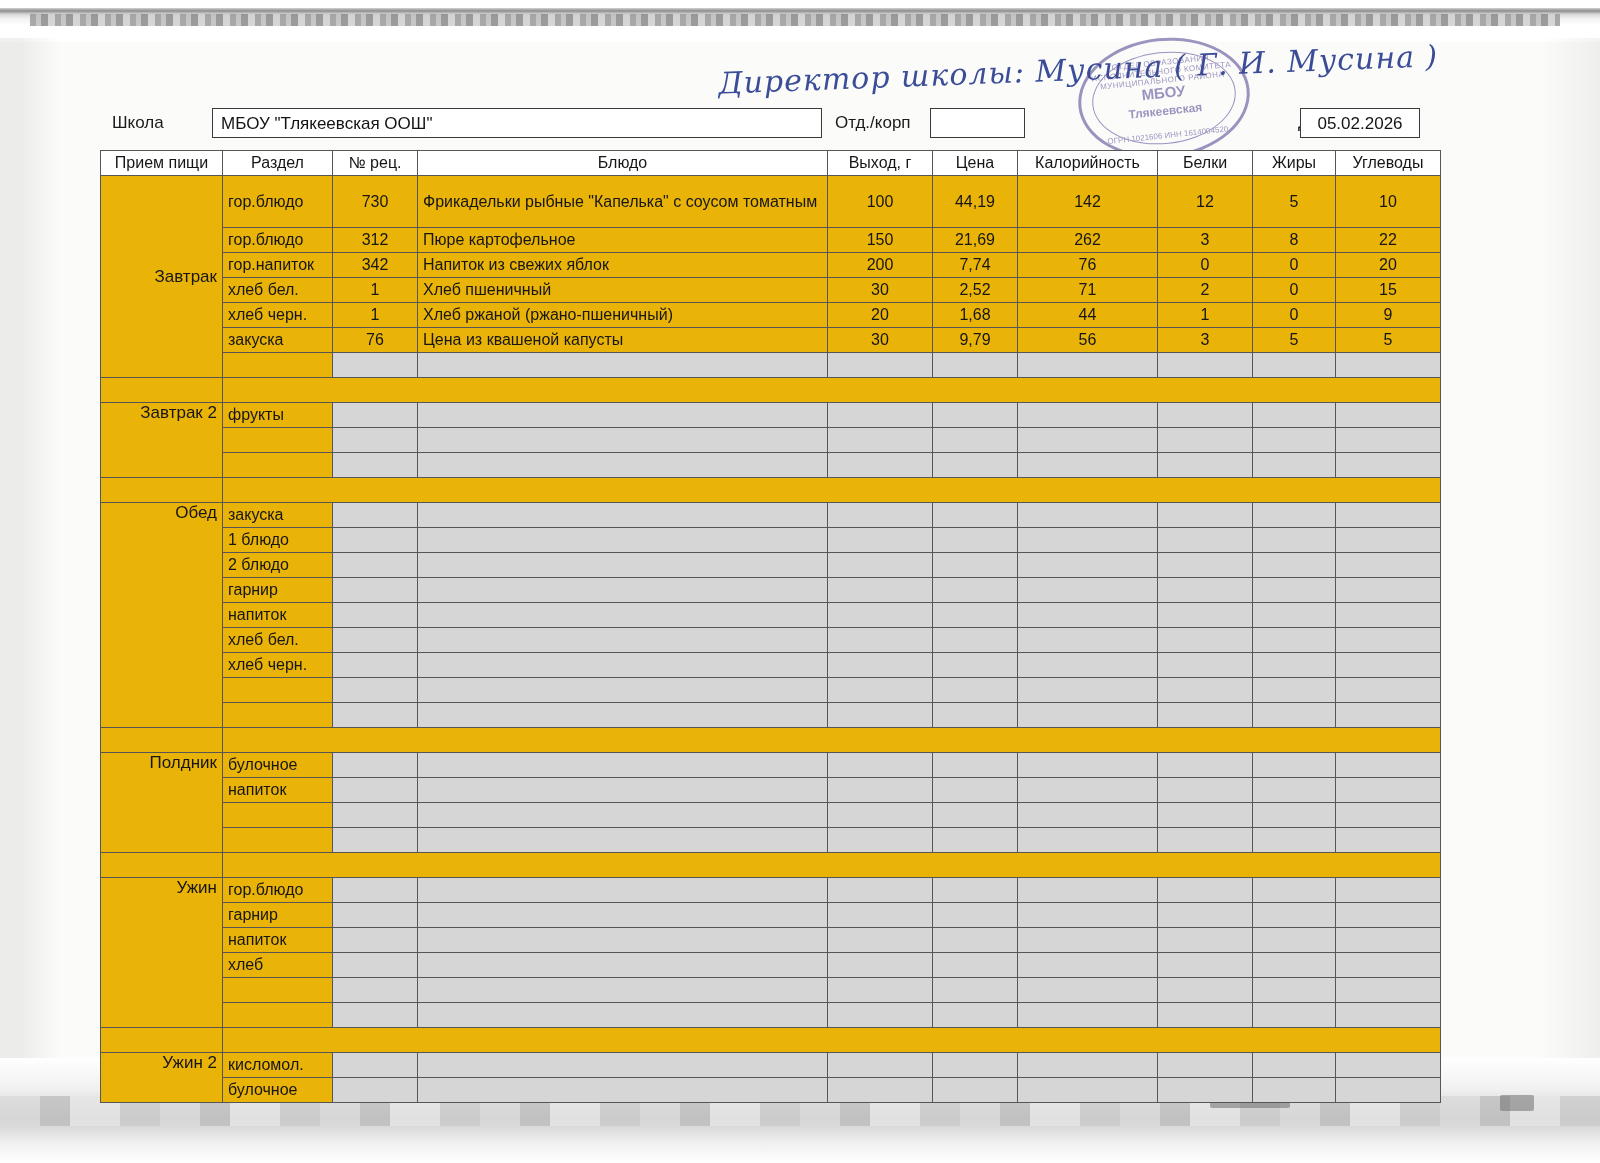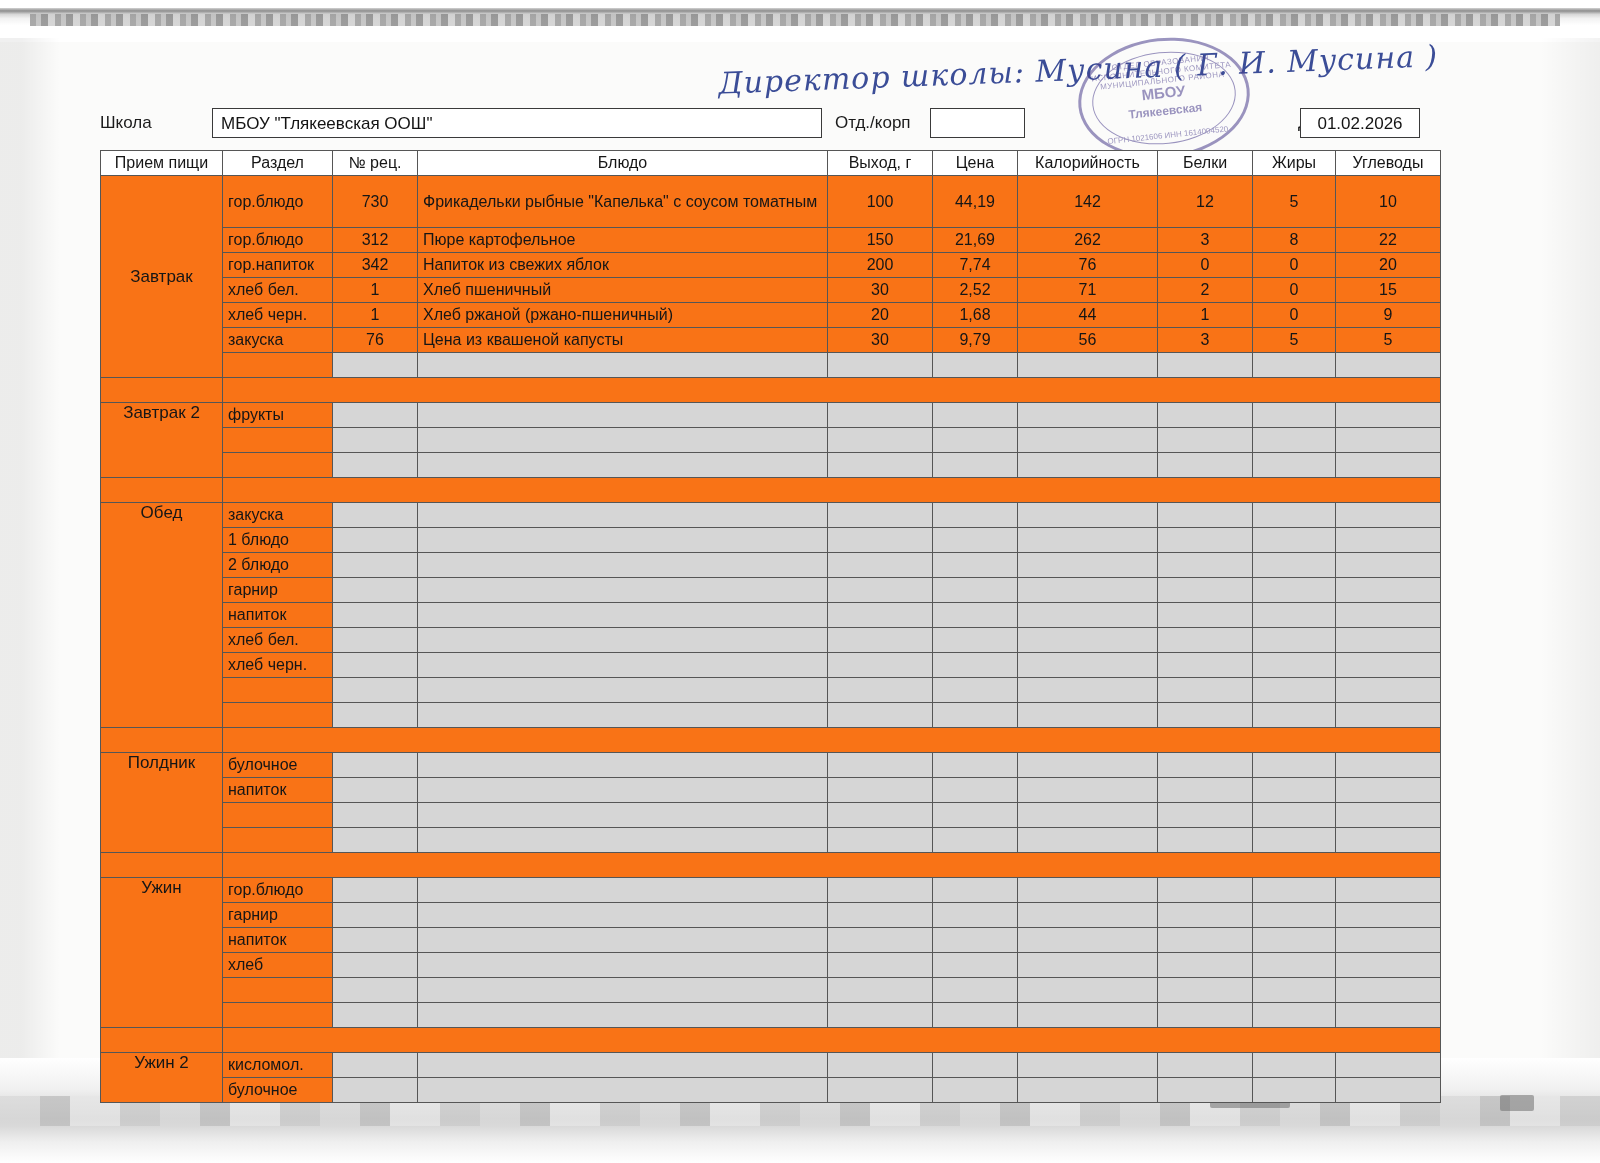--- a/index.html
+++ b/index.html
@@ -126,41 +126,41 @@
 
   
   table.menu {
     position: absolute;
     left: 100px; top: 150px;
     border-collapse: collapse;
     table-layout: fixed;
     width: 1320px;
     font-size: 16px;
     color: #161616;
-    background: #f97316;
+    background: #eab308;
     padding-left: 16px;
   }
   table.menu th, table.menu td {
     border: 1.2px solid #565656;
     height: 25px;
     padding: 0 5px;
     box-sizing: border-box;
     overflow: hidden;
     white-space: nowrap;
   }
   table.menu th {
     font-weight: normal;
     text-align: center;
     font-size: 16px;
     background: #ffffff;
   }
   td.c { text-align: center; }
   td.l { text-align: left; }
   td.meal {
-    text-align: center;
+    text-align: right;
     vertical-align: top;
     padding-top: 4px;
     border-right: 1.2px solid #565656;
   }
   td.empty { background: #d6d6d6; }
   .two-line {
     white-space: normal;
     line-height: 17px;
     font-size: 16px;
     text-align: left;
@@ -184,26 +184,26 @@
   <div class="stamp">
     <div class="ring"></div>
     <div class="ring2"></div>
     <div class="t1">ОТДЕЛ ОБРАЗОВАНИЯ ИСПОЛНИТЕЛЬНОГО КОМИТЕТА МУНИЦИПАЛЬНОГО РАЙОНА</div>
     <div class="t2">МБОУ</div>
     <div class="t3">Тлякеевская</div>
     <div class="t4">ОГРН 1021606 ИНН 1614004520</div>
   </div>
 
   <div class="hdr">
-    <div class="hdr-label" style="left:0;">Школа</div>
+    <div class="hdr-label" style="left:12px;">Школа</div>
     <div class="box" style="left:112px;width:610px;">МБОУ "Тлякеевская ООШ"</div>
     <div class="hdr-label" style="left:735px;">Отд./корп</div>
     <div class="box center" style="left:830px;width:95px;"></div>
     <div class="hdr-label" style="left:1198px;">Дата</div>
-    <div class="box center" style="left:1200px;width:120px;">01.02.2026</div>
+    <div class="box center" style="left:1200px;width:120px;">05.02.2026</div>
   </div>
 
   <table class="menu">
     <colgroup>
       <col style="width:122px">
       <col style="width:110px">
       <col style="width:85px">
       <col style="width:410px">
       <col style="width:105px">
       <col style="width:85px">

